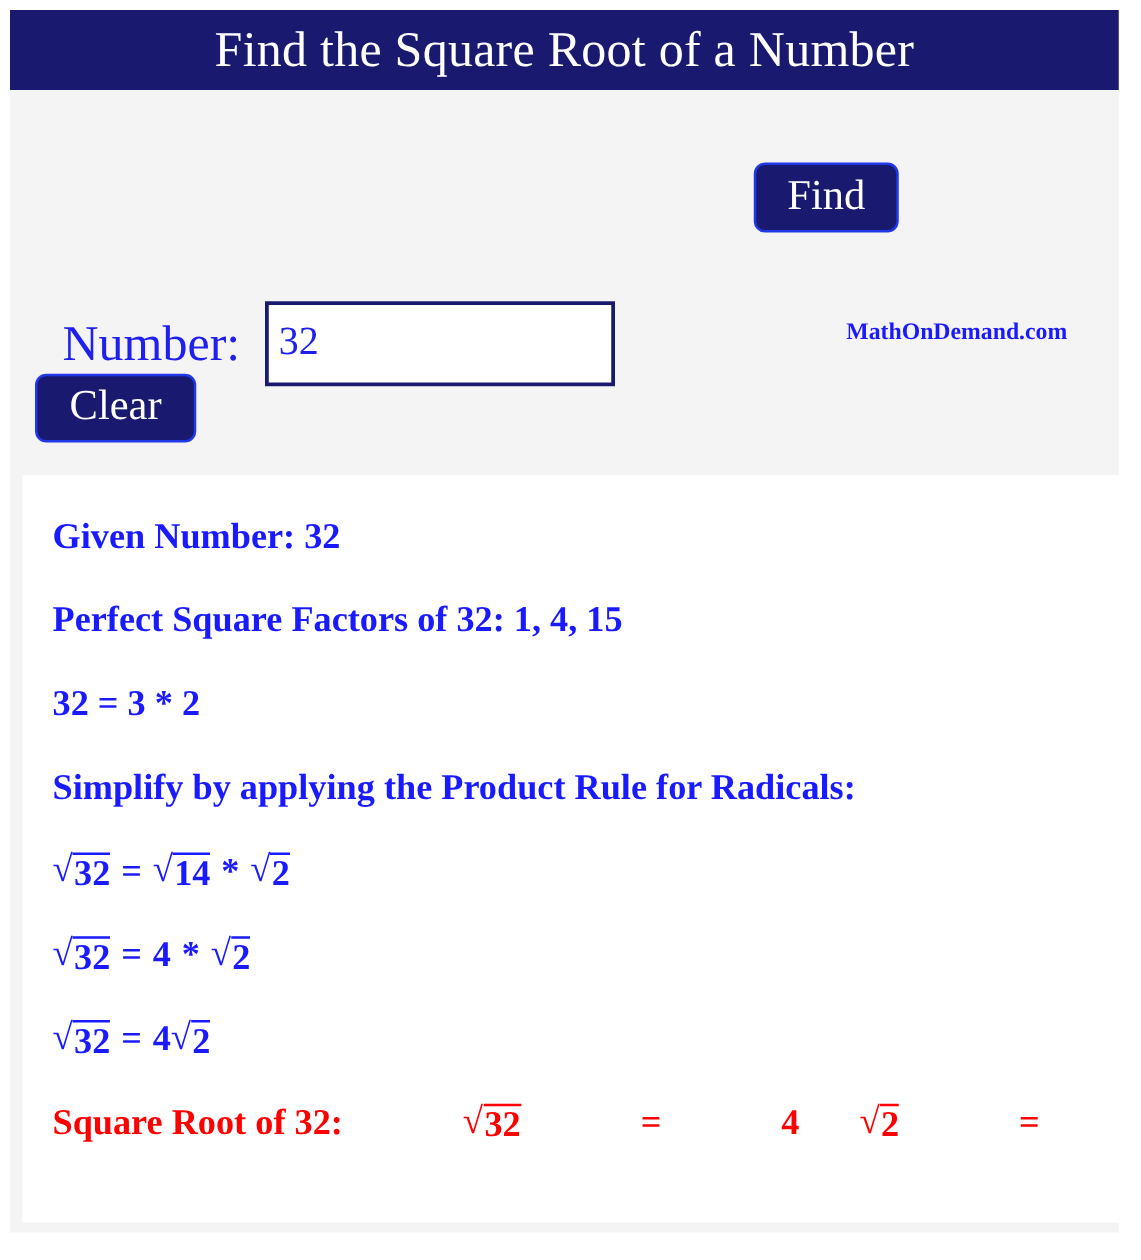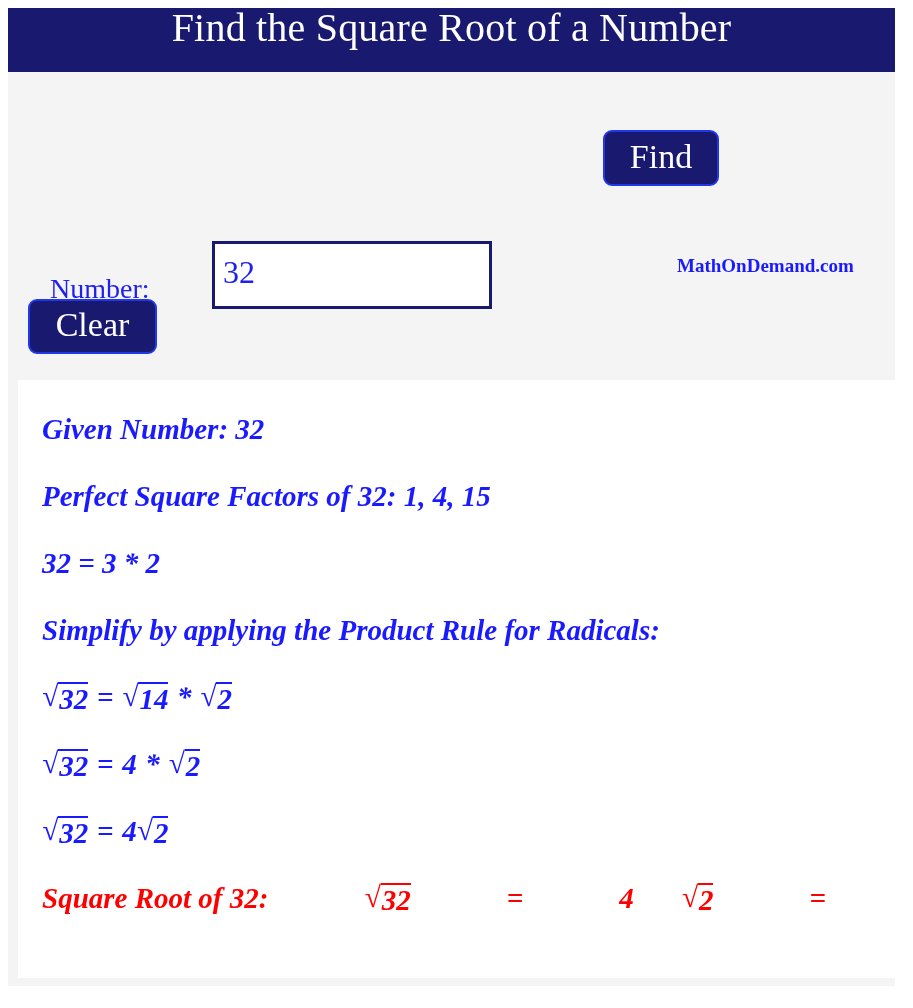--- a/index.html
+++ b/index.html
@@ -33,20 +33,21 @@
 
   
   .header-bar {
     position: absolute;
     left: 8px;
     top: 8px;
     width: 887px;
     height: 64px;
     background: #191970;
     display: flex;
+    align-items: center;
     justify-content: center;
   }
   .header-title {
     color: #ffffff;
     font-size: 40px;
     line-height: 1;
     font-weight: normal;
     letter-spacing: 0.2px;
     white-space: nowrap;
   }
@@ -56,25 +57,24 @@
     position: absolute;
     left: 0;
     top: 118px;
     width: 913px;
     height: 82px;
   }
   .number-label {
     position: absolute;
     left: 50px;
     top: 137px;
-    font-size: 28px;
+    font-size: 40px;
     color: #2020ee;
     line-height: 1;
     white-space: nowrap;
-    margin-top: 20px;
   }
   .number-input {
     position: absolute;
     left: 212px;
     top: 123px;
     width: 280px;
     height: 68px;
     box-sizing: border-box;
     border: 3px solid #191970;
     background: #ffffff;
@@ -143,21 +143,20 @@
   }
   .result-line {
     color: #1a1aff;
     font-weight: bold;
     font-size: 29px;
     line-height: 1;
     height: 67px;
     display: flex;
     align-items: center;
     white-space: nowrap;
-    font-style: italic;
   }
   .result-line.eq {
     font-size: 29px;
   }
   .result-line.final {
     color: #fe0000;
     gap: 48px;
   }
 
   

